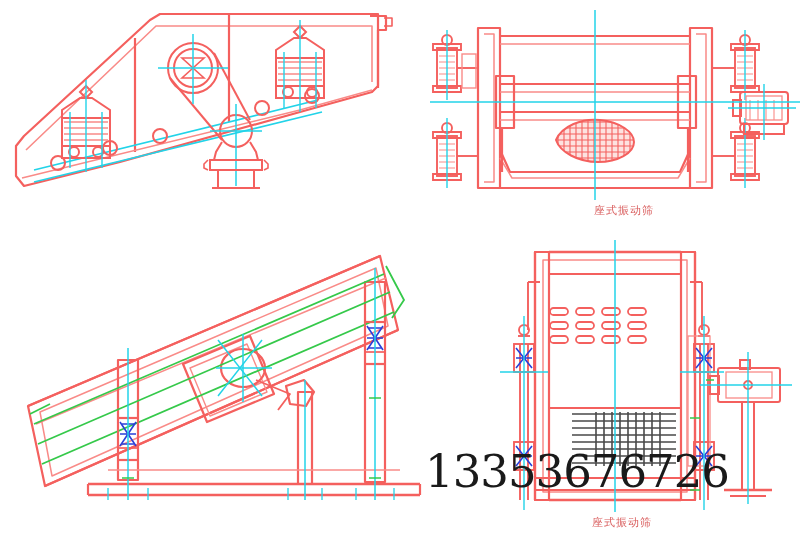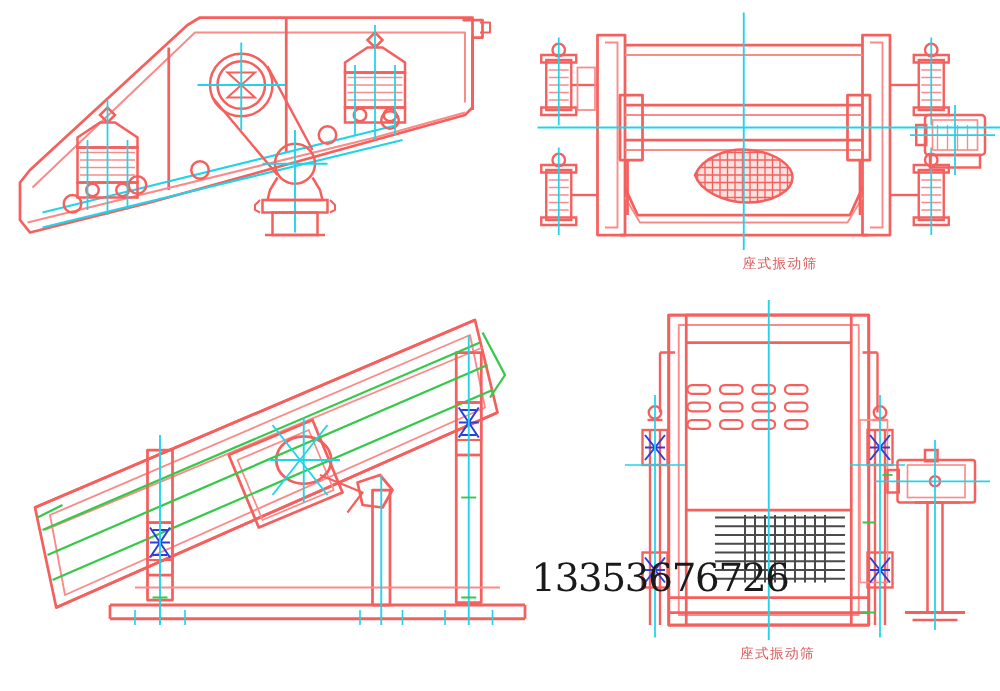--- a/index.html
+++ b/index.html
@@ -2,21 +2,21 @@
 <html><head>
 <meta charset="utf-8">
 <style>
   html,body{margin:0;padding:0;background:#ffffff;}
   body{width:800px;height:553px;position:relative;overflow:hidden;
        font-family:"Liberation Sans",sans-serif;}
   .stage{position:absolute;inset:0;width:702px;height:553px;}
   svg.layer{position:absolute;top:0;left:0;width:800px;height:553px;overflow:visible;}
   .cap{position:absolute;font-family:"DejaVu Sans",sans-serif;font-size:11px;
        color:#d95c5c;letter-spacing:1px;white-space:nowrap;}
-  .wm{position:absolute;font-family:"DejaVu Serif",serif;font-size:31px;
+  .wm{position:absolute;font-family:"DejaVu Serif",serif;font-size:45px;
       color:#1a1a1a;letter-spacing:-1px;white-space:nowrap;}
 </style>
 </head>
 <body>
 
 <div class="stage">
 
 <svg class="layer" viewBox="0 0 800 553">
   <g fill="none" stroke="#f4605e" stroke-width="2.2" stroke-linejoin="round">
 

